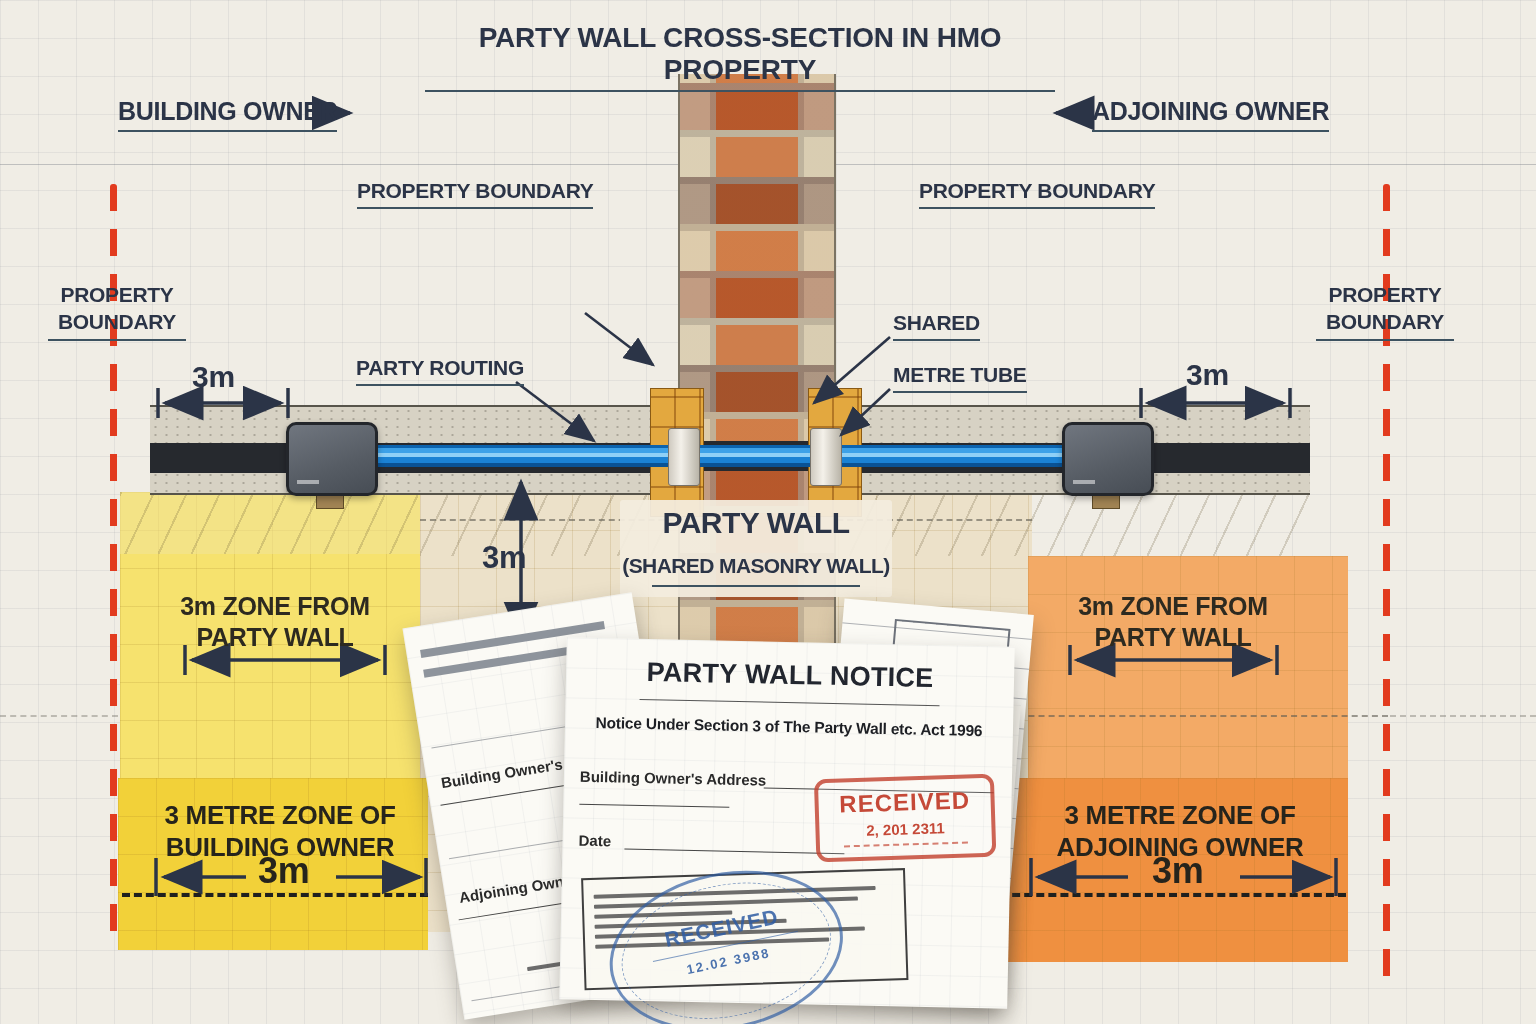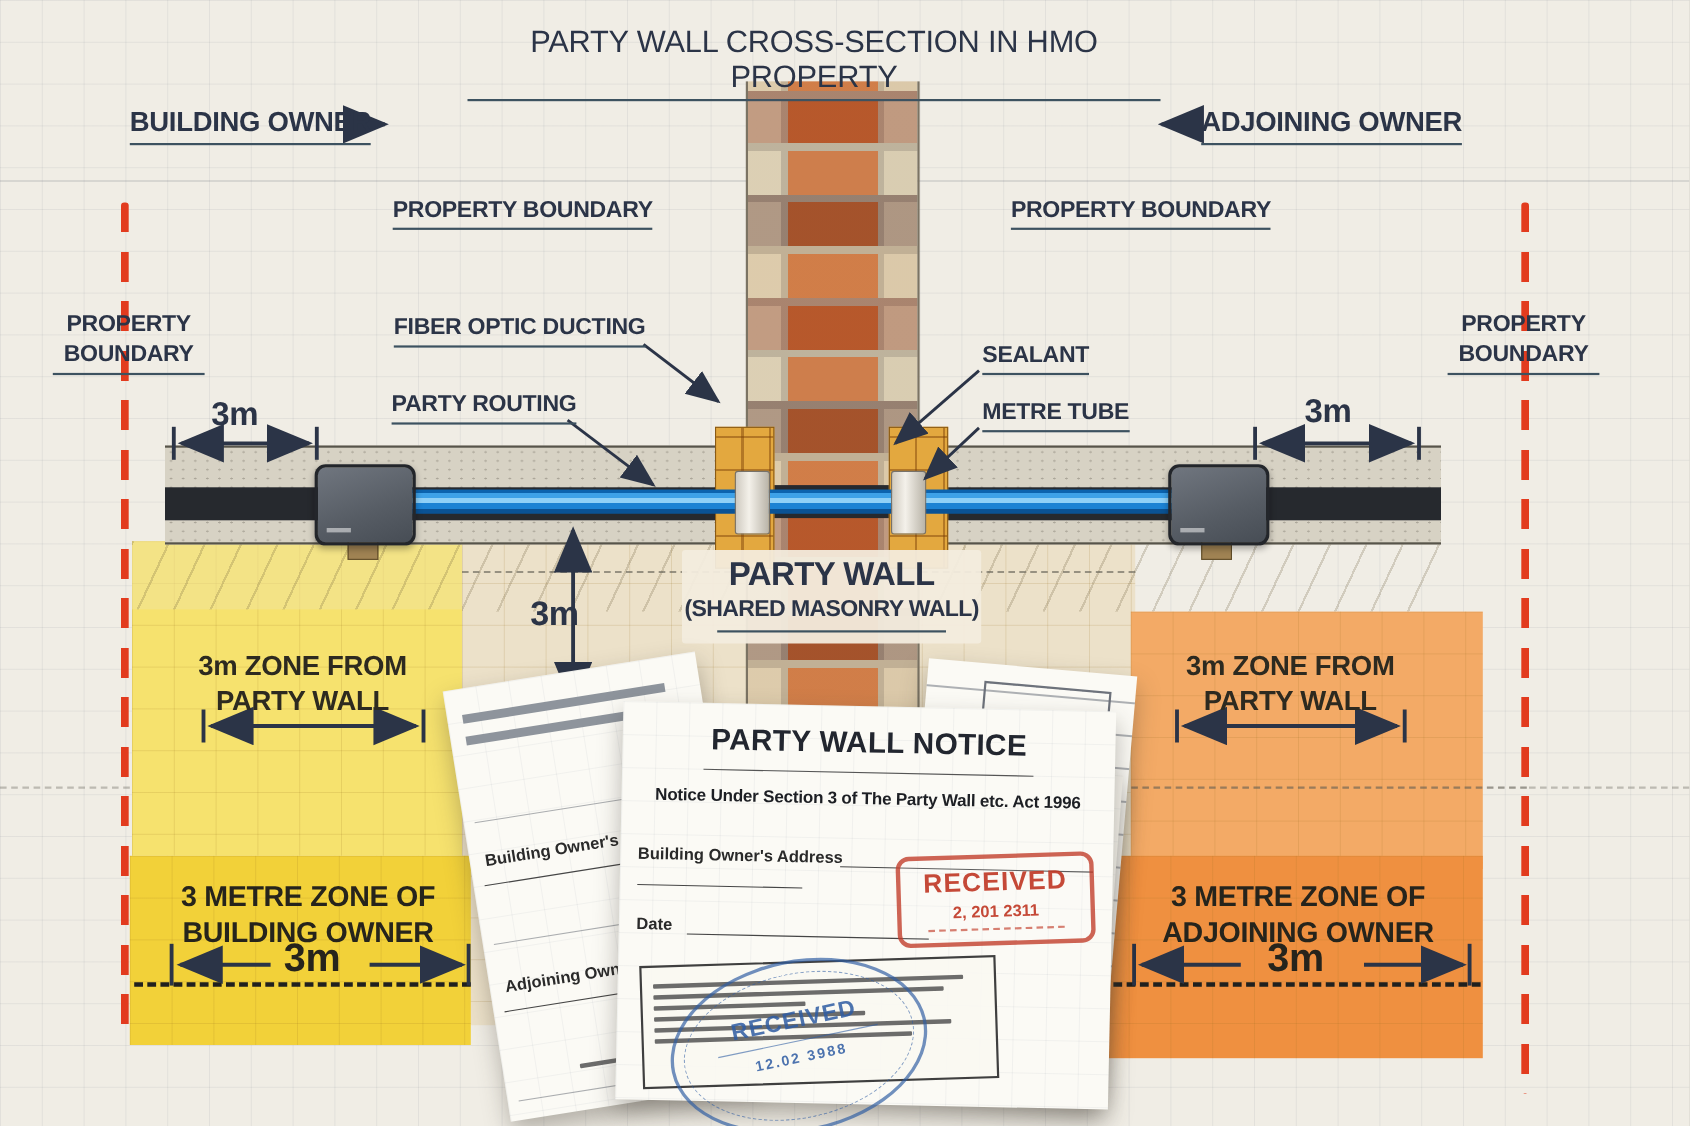--- a/index.html
+++ b/index.html
@@ -56,21 +56,21 @@
   .collar{position:absolute;top:428px;width:30px;height:56px;border-radius:3px;border:1px solid #77726a;
     background:linear-gradient(90deg,#cfcac0,#f4f1ea 40%,#b9b4a8);}
   .jbox{position:absolute;top:422px;width:86px;height:68px;border:3px solid #23262b;border-radius:10px;
     background:linear-gradient(160deg,#70767f,#565c64 60%,#474d55);box-shadow:0 3px 6px rgba(0,0,0,0.3);}
   .jbox::after{content:"";position:absolute;left:8px;bottom:9px;width:22px;height:4px;background:rgba(255,255,255,0.5);}
   .jfoot{position:absolute;top:491px;width:26px;height:16px;background:#a08353;border:1px solid #5f4c28;}
   
   .pwbox{position:absolute;left:620px;top:500px;width:268px;text-align:center;
     background:rgba(243,236,222,0.94);padding:6px 2px 10px;border-radius:3px;}
   .pw1{font-size:30px;font-weight:800;letter-spacing:-0.5px;}
-  .pw2{font-size:21px;font-weight:800;letter-spacing:-0.6px;margin-top:2px;}
+  .pw2{font-size:21px;font-weight:800;letter-spacing:-0.6px;margin-top:14px;}
   .pwline{width:208px;height:0;border-bottom:2px solid #3d5260;margin:7px auto 0;}
   
   .doc{position:absolute;background:#fbfaf5;box-shadow:0 10px 22px rgba(60,55,45,0.35);
     background-image:
       linear-gradient(rgba(120,130,150,0.08) 1px,transparent 1px),
       linear-gradient(90deg,rgba(120,130,150,0.08) 1px,transparent 1px);
     background-size:30px 30px;}
   .docline{position:absolute;border-top:1.5px solid #454545;}
   .fadeline{position:absolute;border-top:1px solid rgba(90,95,105,0.5);}
   .graybar{position:absolute;height:8px;background:#8e949c;}
@@ -174,33 +174,32 @@
     </g>
     <g stroke="#2b3447" stroke-width="2.6" fill="none">
 
       <line x1="585" y1="313" x2="653" y2="365" marker-end="url(#ah)"></line>
       <line x1="516" y1="382" x2="594" y2="441" marker-end="url(#ah)"></line>
       <line x1="890" y1="337" x2="814" y2="403" marker-end="url(#ah)"></line>
       <line x1="890" y1="389" x2="841" y2="435" marker-end="url(#ah)"></line>
     </g>
   </svg>
 
-  <div class="lbl und ctr" style="left:425px;top:22px;width:630px;font-size:28px;font-weight:400;letter-spacing:-0.2px;">PARTY WALL CROSS-SECTION IN HMO PROPERTY</div>
+  <div class="lbl und ctr" style="left:425px;top:22px;width:630px;font-size:28px;font-weight:700;letter-spacing:-0.2px;">PARTY WALL CROSS-SECTION IN HMO PROPERTY</div>
 
   <div class="lbl und" style="left:118px;top:97px;font-size:25px;font-weight:800;">BUILDING OWNER</div>
   <div class="lbl und" style="left:1092px;top:97px;font-size:25px;font-weight:800;">ADJOINING OWNER</div>
 
   <div class="lbl und" style="left:357px;top:179px;font-size:21px;">PROPERTY BOUNDARY</div>
   <div class="lbl und" style="left:919px;top:179px;font-size:21px;">PROPERTY BOUNDARY</div>
   <div class="lbl ctr" style="left:48px;top:281px;width:138px;font-size:21px;line-height:27px;border-bottom:2px solid #3d5260;padding-bottom:4px;">PROPERTY BOUNDARY</div>
   <div class="lbl ctr" style="left:1316px;top:281px;width:138px;font-size:21px;line-height:27px;border-bottom:2px solid #3d5260;padding-bottom:4px;">PROPERTY BOUNDARY</div>
 
-  <div class="lbl und" style="left:358px;top:286px;font-size:21px;">FIBER OPTIC DUCTING</div>
   <div class="lbl und" style="left:356px;top:356px;font-size:21px;">PARTY ROUTING</div>
-  <div class="lbl und" style="left:893px;top:311px;font-size:21px;">SEALANT</div>
+  <div class="lbl und" style="left:893px;top:311px;font-size:21px;">SHARED</div>
   <div class="lbl und" style="left:893px;top:363px;font-size:21px;">METRE TUBE</div>
 
   <div class="lbl" style="left:192px;top:360px;font-size:30px;font-weight:800;">3m</div>
   <div class="lbl" style="left:1186px;top:358px;font-size:30px;font-weight:800;">3m</div>
   <div class="lbl" style="left:482px;top:540px;font-size:31px;font-weight:800;color:#2b3447;">3m</div>
   <div class="lbl" style="left:258px;top:850px;font-size:36px;font-weight:800;color:#26241c;">3m</div>
   <div class="lbl" style="left:1152px;top:850px;font-size:36px;font-weight:800;color:#26241c;">3m</div>
 
   <div class="lbl ctr" style="left:130px;top:592px;width:290px;font-size:25px;font-weight:800;color:#2d2a20;">3m ZONE FROM</div>
   <div class="lbl ctr" style="left:130px;top:623px;width:290px;font-size:25px;font-weight:800;color:#2d2a20;">PARTY WALL</div>

